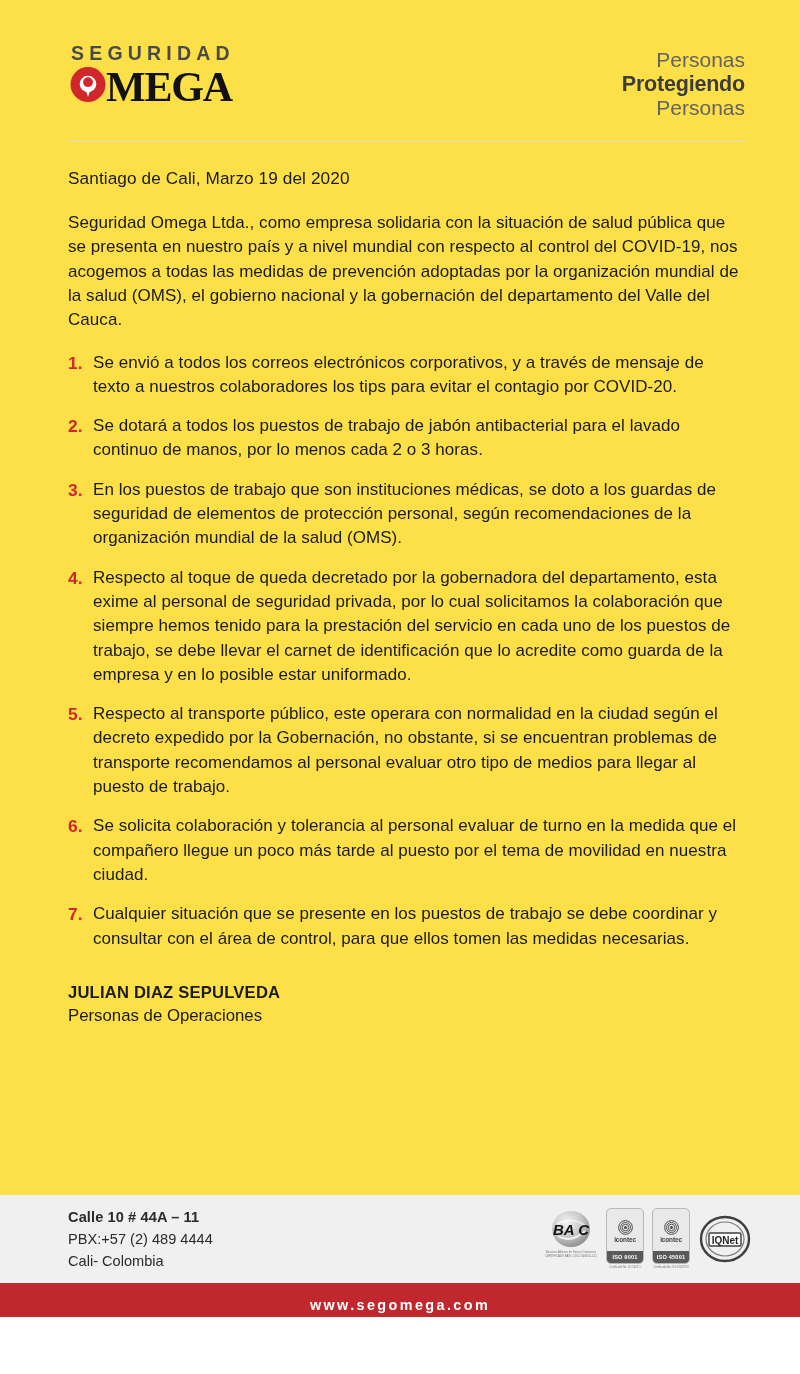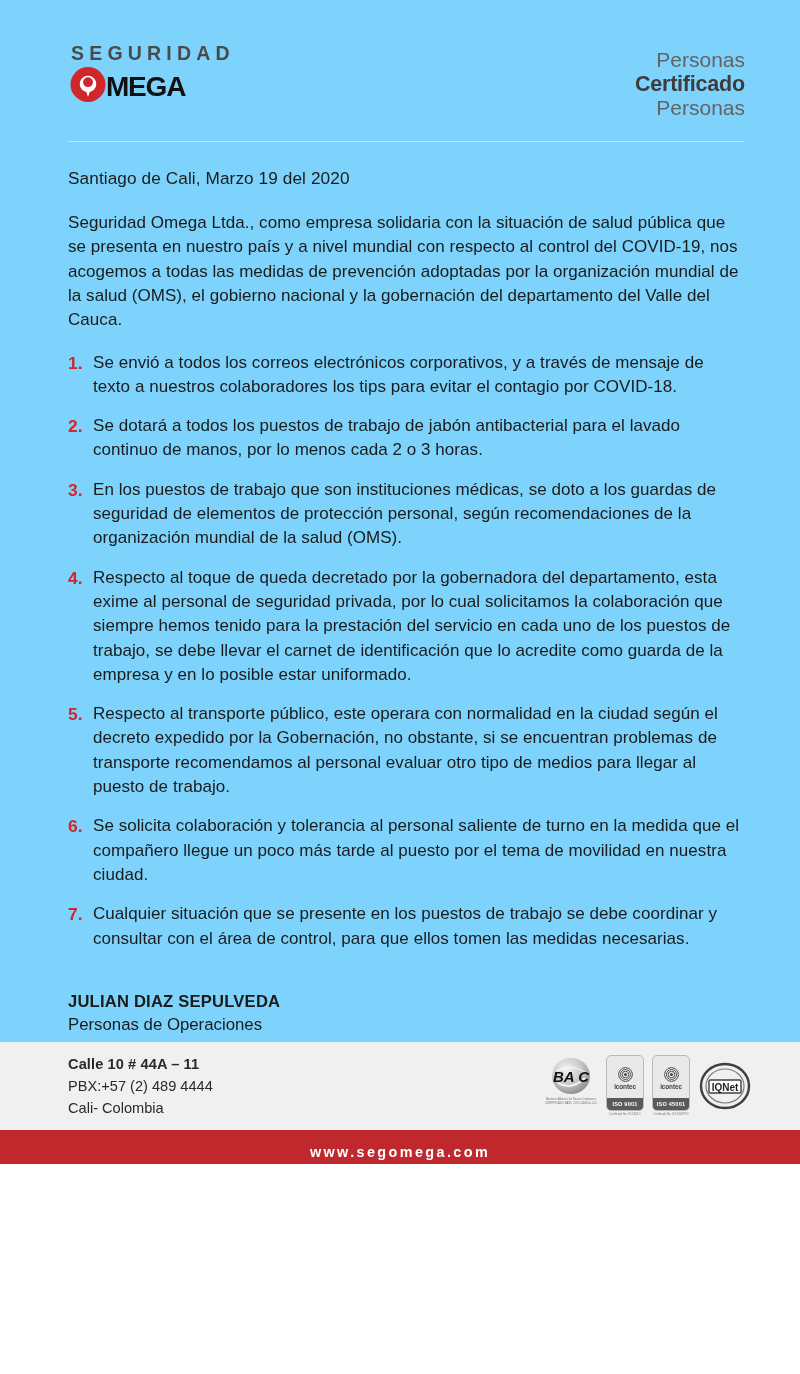--- a/index.html
+++ b/index.html
@@ -12,24 +12,24 @@
     width: 800px;
     height: 1374px;
     font-family: "Liberation Sans", "DejaVu Sans", sans-serif;
     color: #1b1b1b;
     position: relative;
     overflow: hidden;
   }
 
   .page {
     width: 800px;
-    height: 1164px;
-    display: flex;
-    flex-direction: column;
-    background: #7dd3fc;
+    height: 1317px;
+    display: flex;
+    flex-direction: column;
+    background: #fde047;
     position: relative;
   }
 
   
   .header {
     padding: 44px 55px 0 68px;
     display: flex;
     align-items: flex-start;
     justify-content: space-between;
   }
@@ -51,26 +51,27 @@
     align-items: center;
     line-height: 1;
   }
   .pin-mark {
     width: 40px;
     height: 42px;
     margin-right: 0px;
     display: block;
   }
   .brand-word {
-    font-size: 28px;
+    font-size: 42px;
     font-weight: 800;
     letter-spacing: -1.2px;
     color: #111111;
     line-height: 1;
     margin-left: -2px;
+    font-family: Liberation Serif, serif;
   }
 
   .tagline {
     text-align: right;
     line-height: 1.12;
     color: #636363;
     font-size: 21px;
     font-weight: 400;
     padding-top: 4px;
   }
@@ -135,21 +136,21 @@
     text-align: left;
   }
   .item-text {
     font-size: 17px;
     line-height: 1.43;
     letter-spacing: 0.05px;
     flex: 1 1 auto;
   }
 
   .signature {
-    margin-top: 39px;
+    margin-top: 30px;
   }
   .sig-name {
     font-weight: 700;
     font-size: 16.6px;
     letter-spacing: 0.2px;
     line-height: 1.4;
   }
   .sig-role {
     font-size: 16.8px;
     line-height: 1.4;
@@ -288,60 +289,60 @@
           <circle cx="20" cy="18" r="8.3" fill="#ffffff"></circle>
           <circle cx="20" cy="16.2" r="4.9" fill="#d1262b"></circle>
           <path d="M20 31 L17.2 22.6 L22.8 22.6 Z" fill="#ffffff"></path>
         </svg>
         <div class="brand-word">MEGA</div>
       </div>
     </div>
 
     <div class="tagline">
       <div>Personas</div>
-      <div class="strong">Certificado</div>
+      <div class="strong">Protegiendo</div>
       <div>Personas</div>
     </div>
 
   </div>
 
   <div class="rule"></div>
 
   <div class="content">
 
     <div class="date-line">Santiago de Cali, Marzo 19 del 2020</div>
 
 
     <p class="para">Seguridad Omega Ltda., como empresa solidaria con la situación de salud pública que se presenta en nuestro país y a nivel mundial con respecto al control del COVID-19, nos acogemos a todas las medidas de prevención adoptadas por la organización mundial de la salud (OMS), el gobierno nacional y la gobernación del departamento del Valle del Cauca.</p>
 
 
     <ol class="measures">
       <li>
         <span class="num">1.</span>
-        <span class="item-text">Se envió a todos los correos electrónicos corporativos, y a través de mensaje de texto a nuestros colaboradores los tips para evitar el contagio por COVID-18.</span>
+        <span class="item-text">Se envió a todos los correos electrónicos corporativos, y a través de mensaje de texto a nuestros colaboradores los tips para evitar el contagio por COVID-20.</span>
       </li>
       <li>
         <span class="num">2.</span>
         <span class="item-text">Se dotará a todos los puestos de trabajo de jabón antibacterial para el lavado continuo de manos, por lo menos cada 2 o 3 horas.</span>
       </li>
       <li>
         <span class="num">3.</span>
         <span class="item-text">En los puestos de trabajo que son instituciones médicas, se doto a los guardas de seguridad de elementos de protección personal, según recomendaciones de la organización mundial de la salud (OMS).</span>
       </li>
       <li>
         <span class="num">4.</span>
         <span class="item-text">Respecto al toque de queda decretado por la gobernadora del departamento, esta exime al personal de seguridad privada, por lo cual solicitamos la colaboración que siempre hemos tenido para la prestación del servicio en cada uno de los puestos de trabajo, se debe llevar el carnet de identificación que lo acredite como guarda de la empresa y en lo posible estar uniformado.</span>
       </li>
       <li>
         <span class="num">5.</span>
         <span class="item-text">Respecto al transporte público, este operara con normalidad en la ciudad según el decreto expedido por la Gobernación, no obstante, si se encuentran problemas de transporte recomendamos al personal evaluar otro tipo de medios para llegar al puesto de trabajo.</span>
       </li>
       <li>
         <span class="num">6.</span>
-        <span class="item-text">Se solicita colaboración y tolerancia al personal saliente de turno en la medida que el compañero llegue un poco más tarde al puesto por el tema de movilidad en nuestra ciudad.</span>
+        <span class="item-text">Se solicita colaboración y tolerancia al personal evaluar de turno en la medida que el compañero llegue un poco más tarde al puesto por el tema de movilidad en nuestra ciudad.</span>
       </li>
       <li>
         <span class="num">7.</span>
         <span class="item-text">Cualquier situación que se presente en los puestos de trabajo se debe coordinar y consultar con el área de control, para que ellos tomen las medidas necesarias.</span>
       </li>
     </ol>
 
 
     <div class="signature">
       <div class="sig-name">JULIAN DIAZ SEPULVEDA</div>

